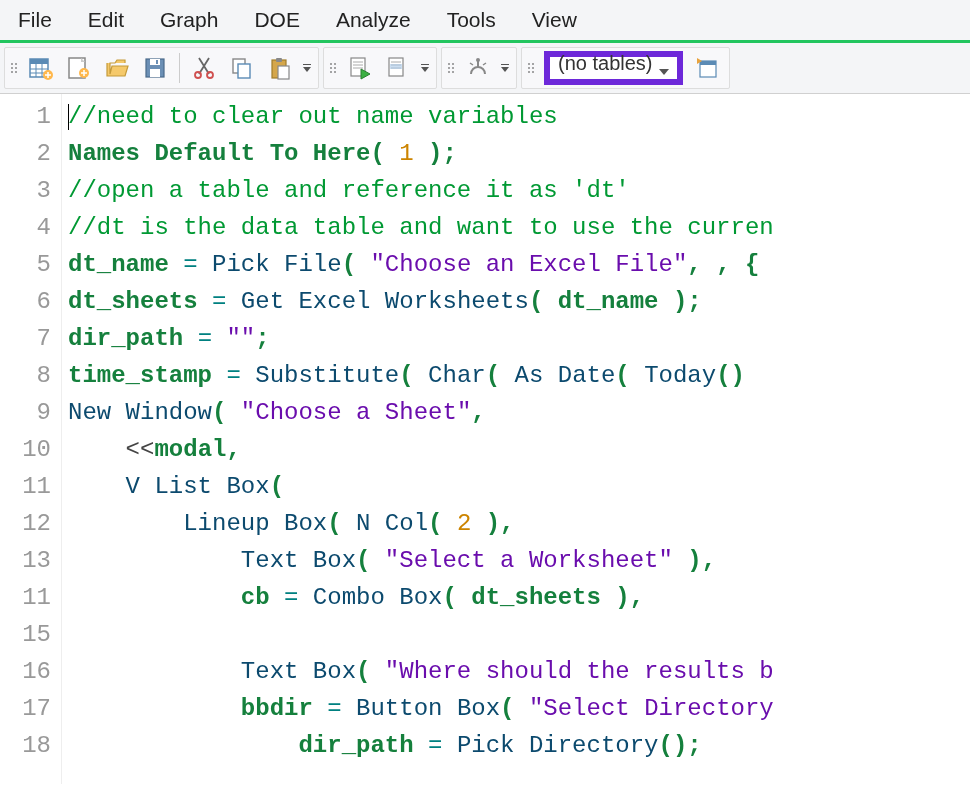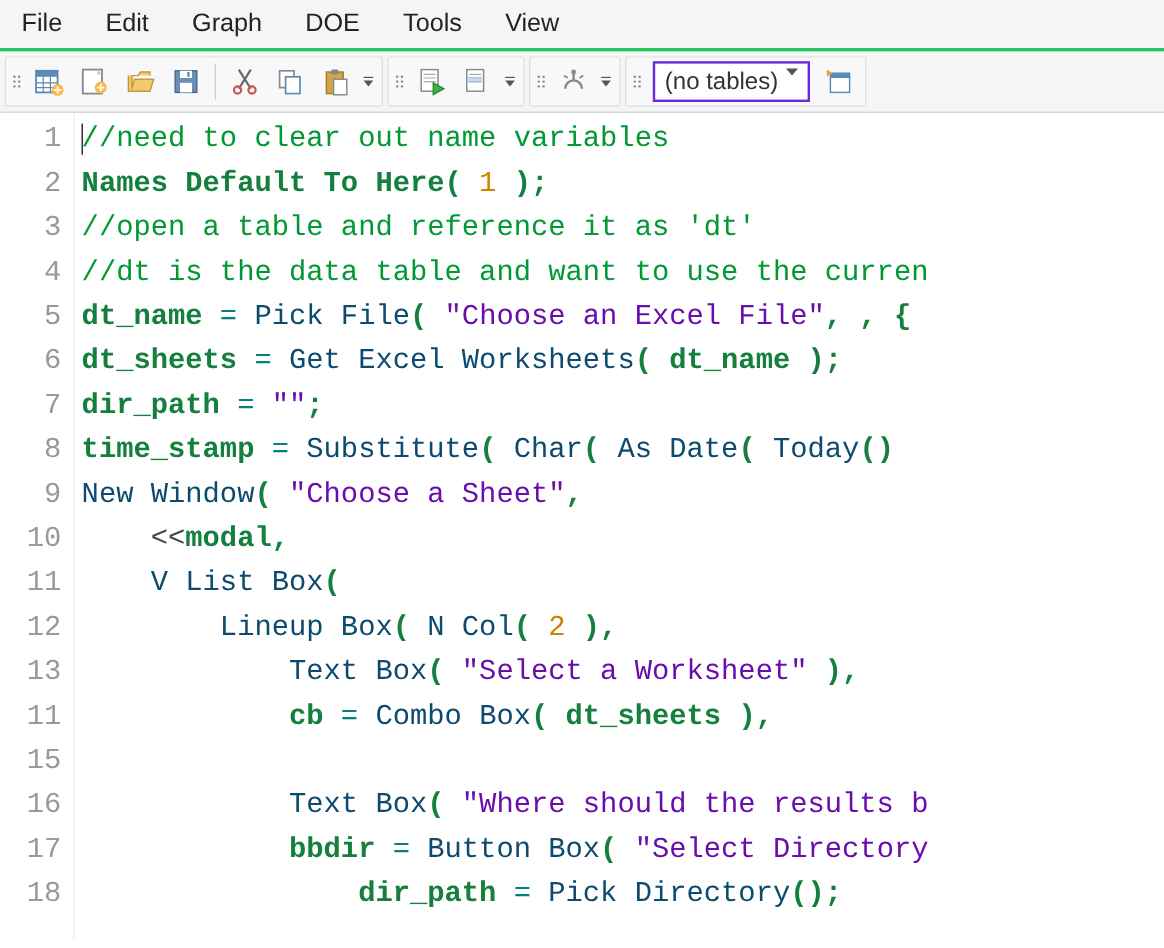--- a/index.html
+++ b/index.html
@@ -71,22 +71,22 @@
   flex-direction: column;
   align-items: center;
   justify-content: center;
   cursor: pointer;
   gap:2px;
 }
 .overflow-btn .tri { width:0;height:0;border-left:4px solid transparent;border-right:4px solid transparent;border-top:5px solid #555;}
 .overflow-btn .bar { width:8px;height:1px;background:#555;}
 .table-dropdown {
   display: flex;
-  align-items: flex-start;
-  border: 2px solid #6d28d9;
+  align-items: flex-end;
+  border: 6px solid #6d28d9;
   background: #fff;
   padding: 4px 8px;
   font-size: 20px;
   color: #333;
   gap: 6px;
   margin: 0 4px;
   height: 34px;
 }
 .chev { width:0;height:0;border-left:5px solid transparent;border-right:5px solid transparent;border-top:6px solid #555;}
 .editor {
@@ -133,20 +133,21 @@
 svg { display:block; }
 </style>
 </head>
 <body>
 
 <div class="menubar">
   <div class="menubar-item">File</div>
   <div class="menubar-item">Edit</div>
   <div class="menubar-item">Graph</div>
   <div class="menubar-item">DOE</div>
+  <div class="menubar-item">Analyze</div>
   <div class="menubar-item">Tools</div>
   <div class="menubar-item">View</div>
 </div>
 
 <div class="toolbars">
 
   <div class="toolbar-group">
     <div class="grip">
       <div class="grip-col">
           <span></span>

